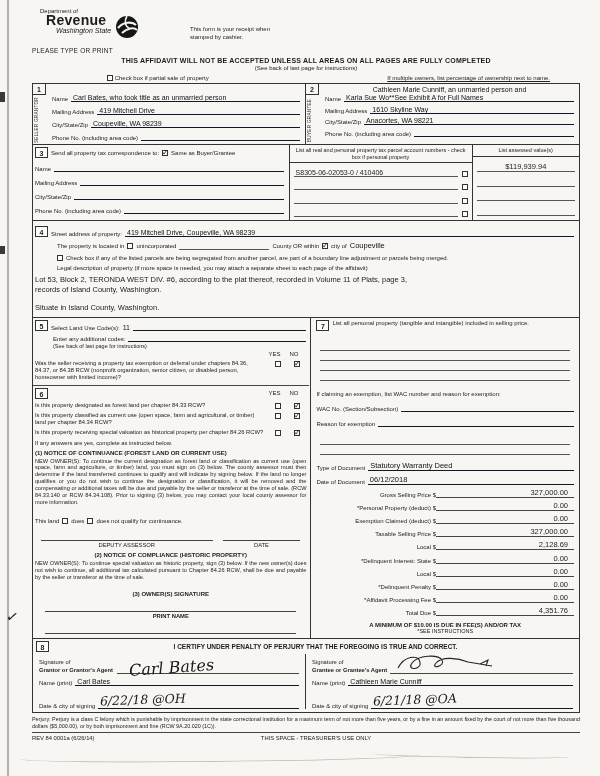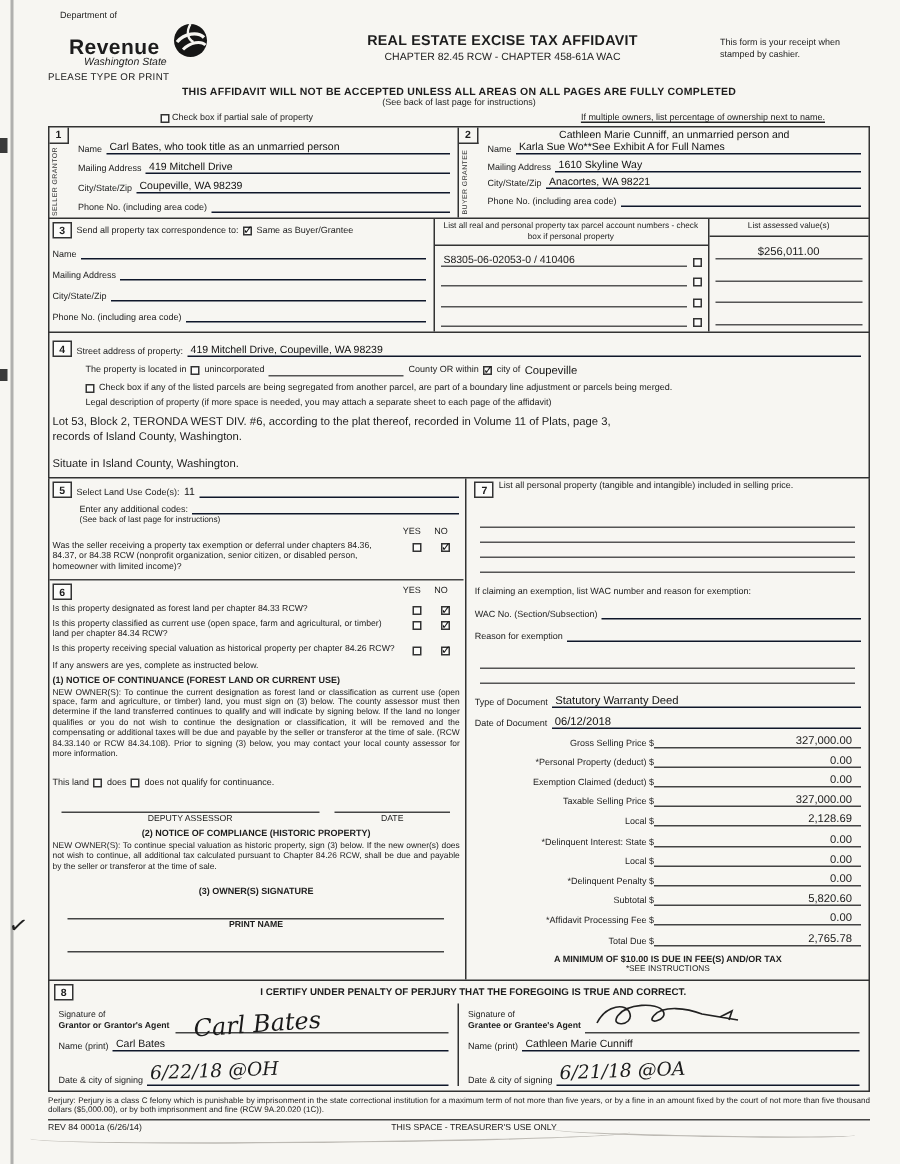--- a/index.html
+++ b/index.html
@@ -17,21 +17,21 @@
   .cb{display:inline-block;width:6px;height:6px;border:1px solid #333;position:relative;
       vertical-align:middle;background:#fcfcfa;flex:0 0 auto}
   .cb.checked::after{content:"✓";position:absolute;left:-1px;top:-3px;font-size:8px;color:#111}
   .numbox{display:inline-block;min-width:13px;height:11px;border:1px solid #333;font-size:7px;
       font-weight:bold;text-align:center;line-height:11px;background:#fcfcfa;flex:0 0 auto}
   .bold{font-weight:bold}
 
   
   .hdr{display:flex;align-items:flex-start}
   .hdr-left{width:158px}
-  .logo-row{display:flex;align-items:flex-end;gap:3px;padding-left:14px}
+  .logo-row{display:flex;align-items:flex-start;gap:3px;padding-left:14px}
   .dept{font-size:6px;padding-left:8px}
   .rev{font-size:14px;font-weight:bold;letter-spacing:.3px;line-height:13px}
   .wa{font-size:7px;font-style:italic;padding-left:10px}
   .type-print{font-size:6.5px;margin-top:3px;letter-spacing:.2px}
   .hdr-center{flex:1;text-align:center;padding-top:14px}
   .title{font-size:9.5px;font-weight:bold;letter-spacing:.2px}
   .subtitle{font-size:7px;margin-top:2px}
   .hdr-right{width:100px;font-size:6px;padding-top:18px;line-height:7.5px}
 
   .warning{text-align:center;margin-top:3px}
@@ -159,24 +159,20 @@
             <svg width="26" height="26" viewBox="0 0 26 26">
               <circle cx="13" cy="13" r="11" fill="#161616"></circle>
               <path d="M4 14 C9 8, 18 7, 22 11" stroke="#f7f6f2" stroke-width="2.2" fill="none"></path>
               <path d="M8 19 C13 14, 20 13, 23 16" stroke="#f7f6f2" stroke-width="2" fill="none"></path>
               <path d="M13 2 C10 7, 11 12, 15 14" stroke="#f7f6f2" stroke-width="1.6" fill="none"></path>
             </svg>
           </span>
         </div>
         <div class="type-print">PLEASE TYPE OR PRINT</div>
       </div>
-      <div class="hdr-center">
-        <div class="title">REAL ESTATE EXCISE TAX AFFIDAVIT</div>
-        <div class="subtitle">CHAPTER 82.45 RCW - CHAPTER 458-61A WAC</div>
-      </div>
       <div class="hdr-right">This form is your receipt when stamped by cashier.</div>
     </div>
 
     <div class="warning">
       <div class="warn-main">THIS AFFIDAVIT WILL NOT BE ACCEPTED UNLESS ALL AREAS ON ALL PAGES ARE FULLY COMPLETED</div>
       <div class="warn-sub">(See back of last page for instructions)</div>
     </div>
 
     <div class="partial-row">
       <span class="cb"></span>&nbsp;
@@ -269,21 +265,21 @@
             <span class="pline"></span>
             <span class="cb"></span>
           </div>
         <div class="prow">
             <span class="pline"></span>
             <span class="cb"></span>
           </div>
       </div>
       <div class="s3-right">
         <div class="colhead">List assessed value(s)</div>
-        <div class="arow">$256,011.00</div>
+        <div class="arow">$119,939.94</div>
         <div class="arow"></div>
         <div class="arow"></div>
         <div class="arow"></div>
       </div>
     </div>
 
     <div class="sec4">
       <div class="s4row">
         <span class="numbox">4</span>
         <span class="lbl">Street address of property:</span>
@@ -451,30 +447,26 @@
           </div>
         <div class="mrow">
             <span class="mlbl">Local $</span>
             <span class="mval">0.00</span>
           </div>
         <div class="mrow">
             <span class="mlbl">*Delinquent Penalty $</span>
             <span class="mval">0.00</span>
           </div>
         <div class="mrow">
-            <span class="mlbl">Subtotal $</span>
-            <span class="mval">5,820.60</span>
-          </div>
-        <div class="mrow">
             <span class="mlbl">*Affidavit Processing Fee $</span>
             <span class="mval">0.00</span>
           </div>
         <div class="mrow">
             <span class="mlbl">Total Due $</span>
-            <span class="mval">2,765.78</span>
+            <span class="mval">4,351.76</span>
           </div>
 
         <div class="minnote">
           <div class="m1">A MINIMUM OF $10.00 IS DUE IN FEE(S) AND/OR TAX</div>
           <div class="m2">*SEE INSTRUCTIONS</div>
         </div>
       </div>
     </div>
 
     <div class="sec8">

